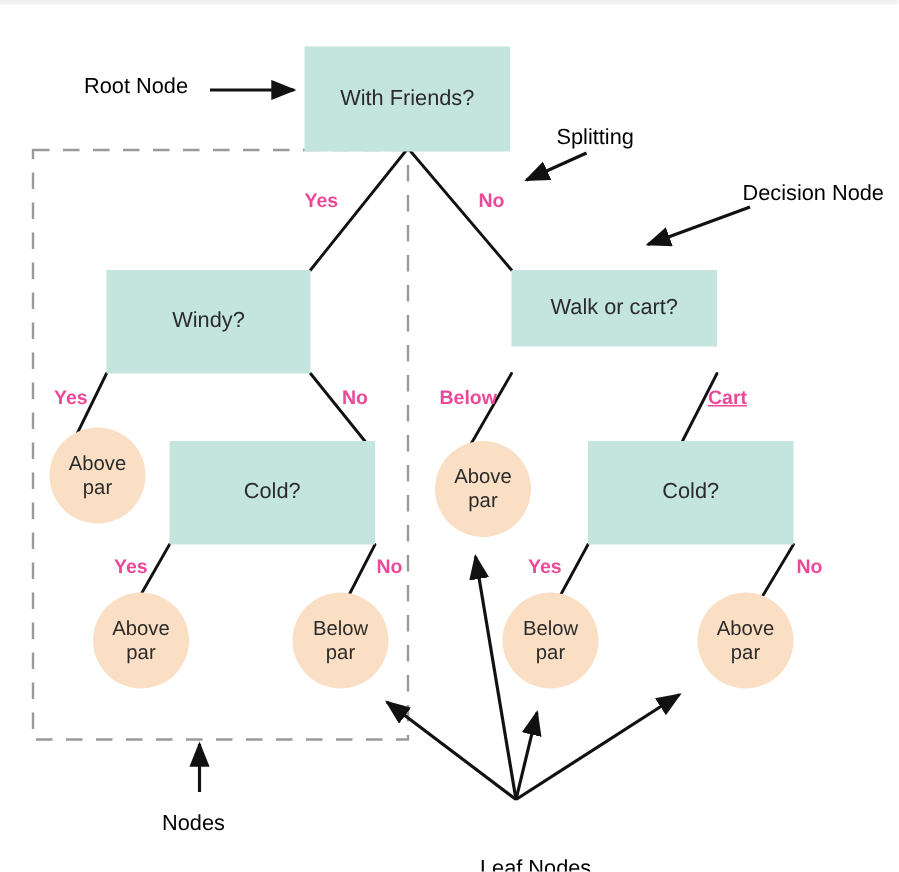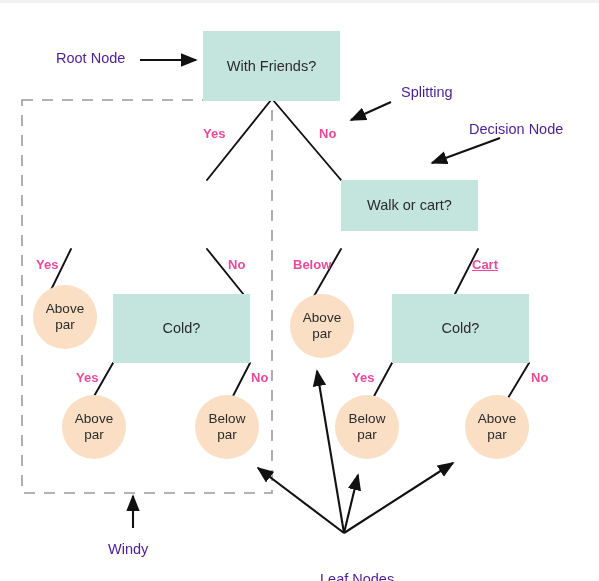--- a/index.html
+++ b/index.html
@@ -33,21 +33,21 @@
   .edge-label{
     position:absolute;
     font-size:13px;
     font-weight:bold;
     color:#ec4899;
     white-space:nowrap;
   }
   .annot{
     position:absolute;
     font-size:14.5px;
-    color:#4c1d95;
+    color:#000000;
     white-space:nowrap;
   }
   .top-rule{
     position:absolute;left:0;top:0;width:599px;height:3px;
     background:#f1f1f1;
   }
 </style>
 </head>
 <body>
 
@@ -90,20 +90,23 @@
       <line x1="344" y1="533" x2="317" y2="371"></line>
       <line x1="344" y1="533" x2="358" y2="475"></line>
       <line x1="344" y1="533" x2="453" y2="463"></line>
     </g>
   </svg>
 
   <div class="node decision" style="left:203px;top:31px;width:137px;height:70px;">
     <span>With Friends?</span>
   </div>
 
+  <div class="node decision" style="left:71px;top:180px;width:136px;height:69px;">
+    <span>Windy?</span>
+  </div>
 
   <div class="node decision" style="left:341px;top:180px;width:137px;height:51px;">
     <span>Walk or cart?</span>
   </div>
 
   <div class="node decision" style="left:113px;top:294px;width:137px;height:69px;">
     <span>Cold?</span>
   </div>
 
   <div class="node decision" style="left:392px;top:294px;width:137px;height:69px;">
@@ -149,18 +152,18 @@
   <div class="edge-label" style="left:293px;top:257px;">Below</div>
   <div class="edge-label" style="left:472px;top:257px;text-decoration:underline;">Cart</div>
 
   <div class="edge-label" style="left:76px;top:370px;">Yes</div>
   <div class="edge-label" style="left:251px;top:370px;">No</div>
 
   <div class="edge-label" style="left:352px;top:370px;">Yes</div>
   <div class="edge-label" style="left:531px;top:370px;">No</div>
 
   <div class="annot" style="left:56px;top:50px;">Root Node</div>
-  <div class="annot" style="left:401px;top:84px;">Splitting</div>
-  <div class="annot" style="left:469px;top:121px;">Decision Node</div>
-  <div class="annot" style="left:108px;top:541px;">Windy</div>
+  <div class="annot" style="left:371px;top:84px;">Splitting</div>
+  <div class="annot" style="left:495px;top:121px;">Decision Node</div>
+  <div class="annot" style="left:108px;top:541px;">Nodes</div>
   <div class="annot" style="left:320px;top:571px;text-align:right;">Leaf Nodes</div>
 
 </div>
 
 </body></html>

